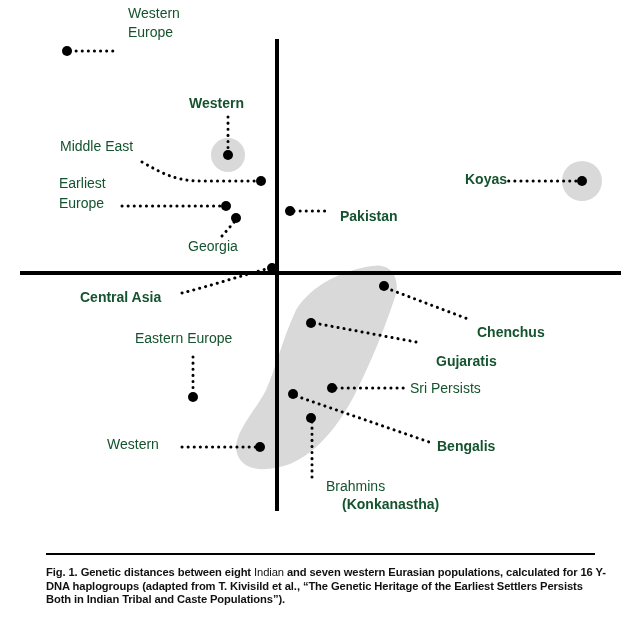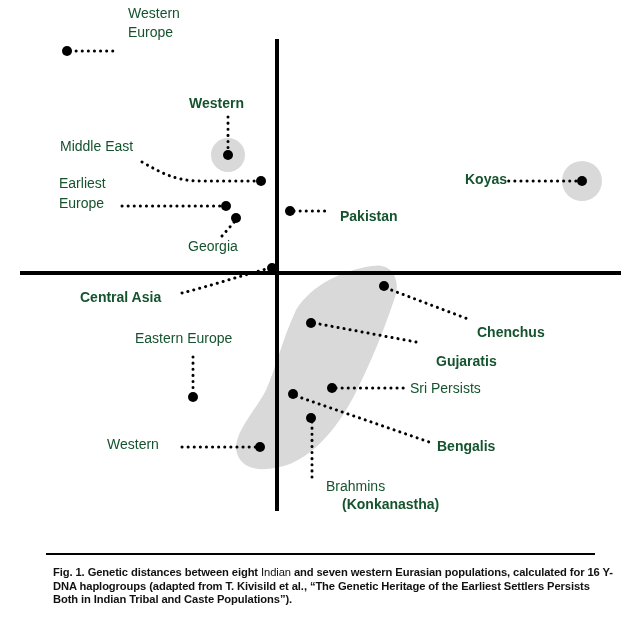--- a/index.html
+++ b/index.html
@@ -1,20 +1,20 @@
 <!DOCTYPE html>
 <html><head>
 <meta charset="utf-8">
 <style>
   html, body { margin:0; padding:0; background:#ffffff; }
   body { width:640px; height:640px; position:relative; overflow:hidden; font-family:"Liberation Sans", sans-serif; }
   #fig { position:absolute; left:0; top:0; width:640px; height:640px; }
   .lbl { position:absolute; font-size:14px; color:#14532d; line-height:17px; white-space:nowrap; }
   .b { font-weight:bold; }
-  .caption { position:absolute; left:46px; top:566px; width:560px; font-size:11.2px; line-height:13.6px; color:#111; font-weight:bold; letter-spacing:-0.1px;margin-left:7px; }
+  .caption { position:absolute; left:46px; top:566px; width:560px; font-size:11.2px; line-height:13.6px; color:#111; font-weight:bold; letter-spacing:-0.1px; }
   .caption .reg { font-weight:normal; }
 </style>
 </head>
 <body>
 
 <svg id="fig" width="640" height="640" viewBox="0 0 640 640" xmlns="http://www.w3.org/2000/svg">
 
   <path d="M372,266 C392,262 402,280 394,300 C384,330 372,360 356,392 C340,424 318,452 290,464 C262,474 238,470 236,448 C236,430 256,410 266,390 C276,368 282,340 296,310 C312,284 344,270 372,266 Z" fill="#d9d9d9"></path>
 
   <circle cx="228" cy="155" r="17" fill="#d9d9d9"></circle>

